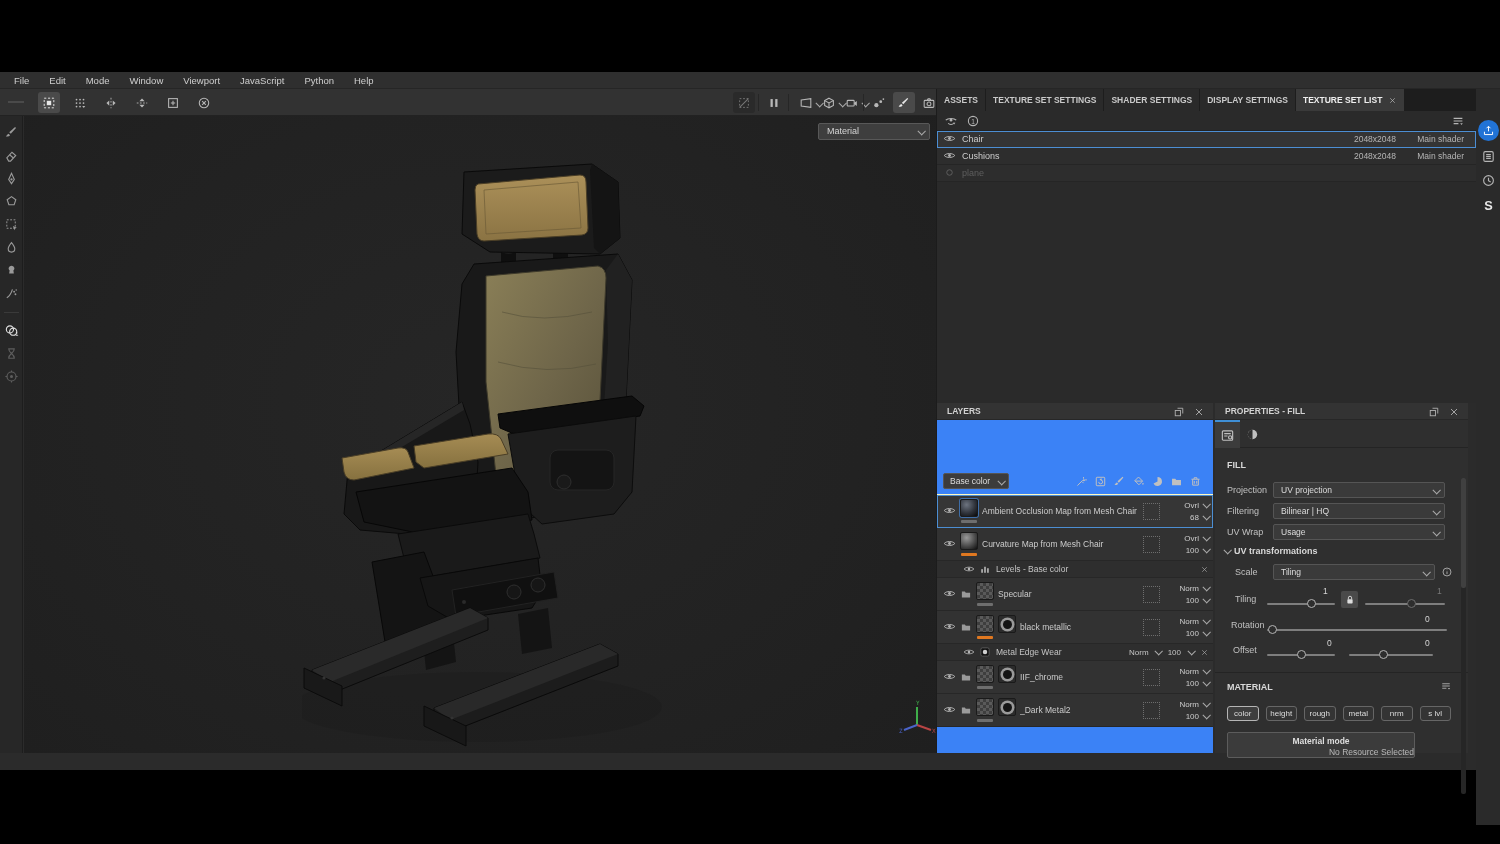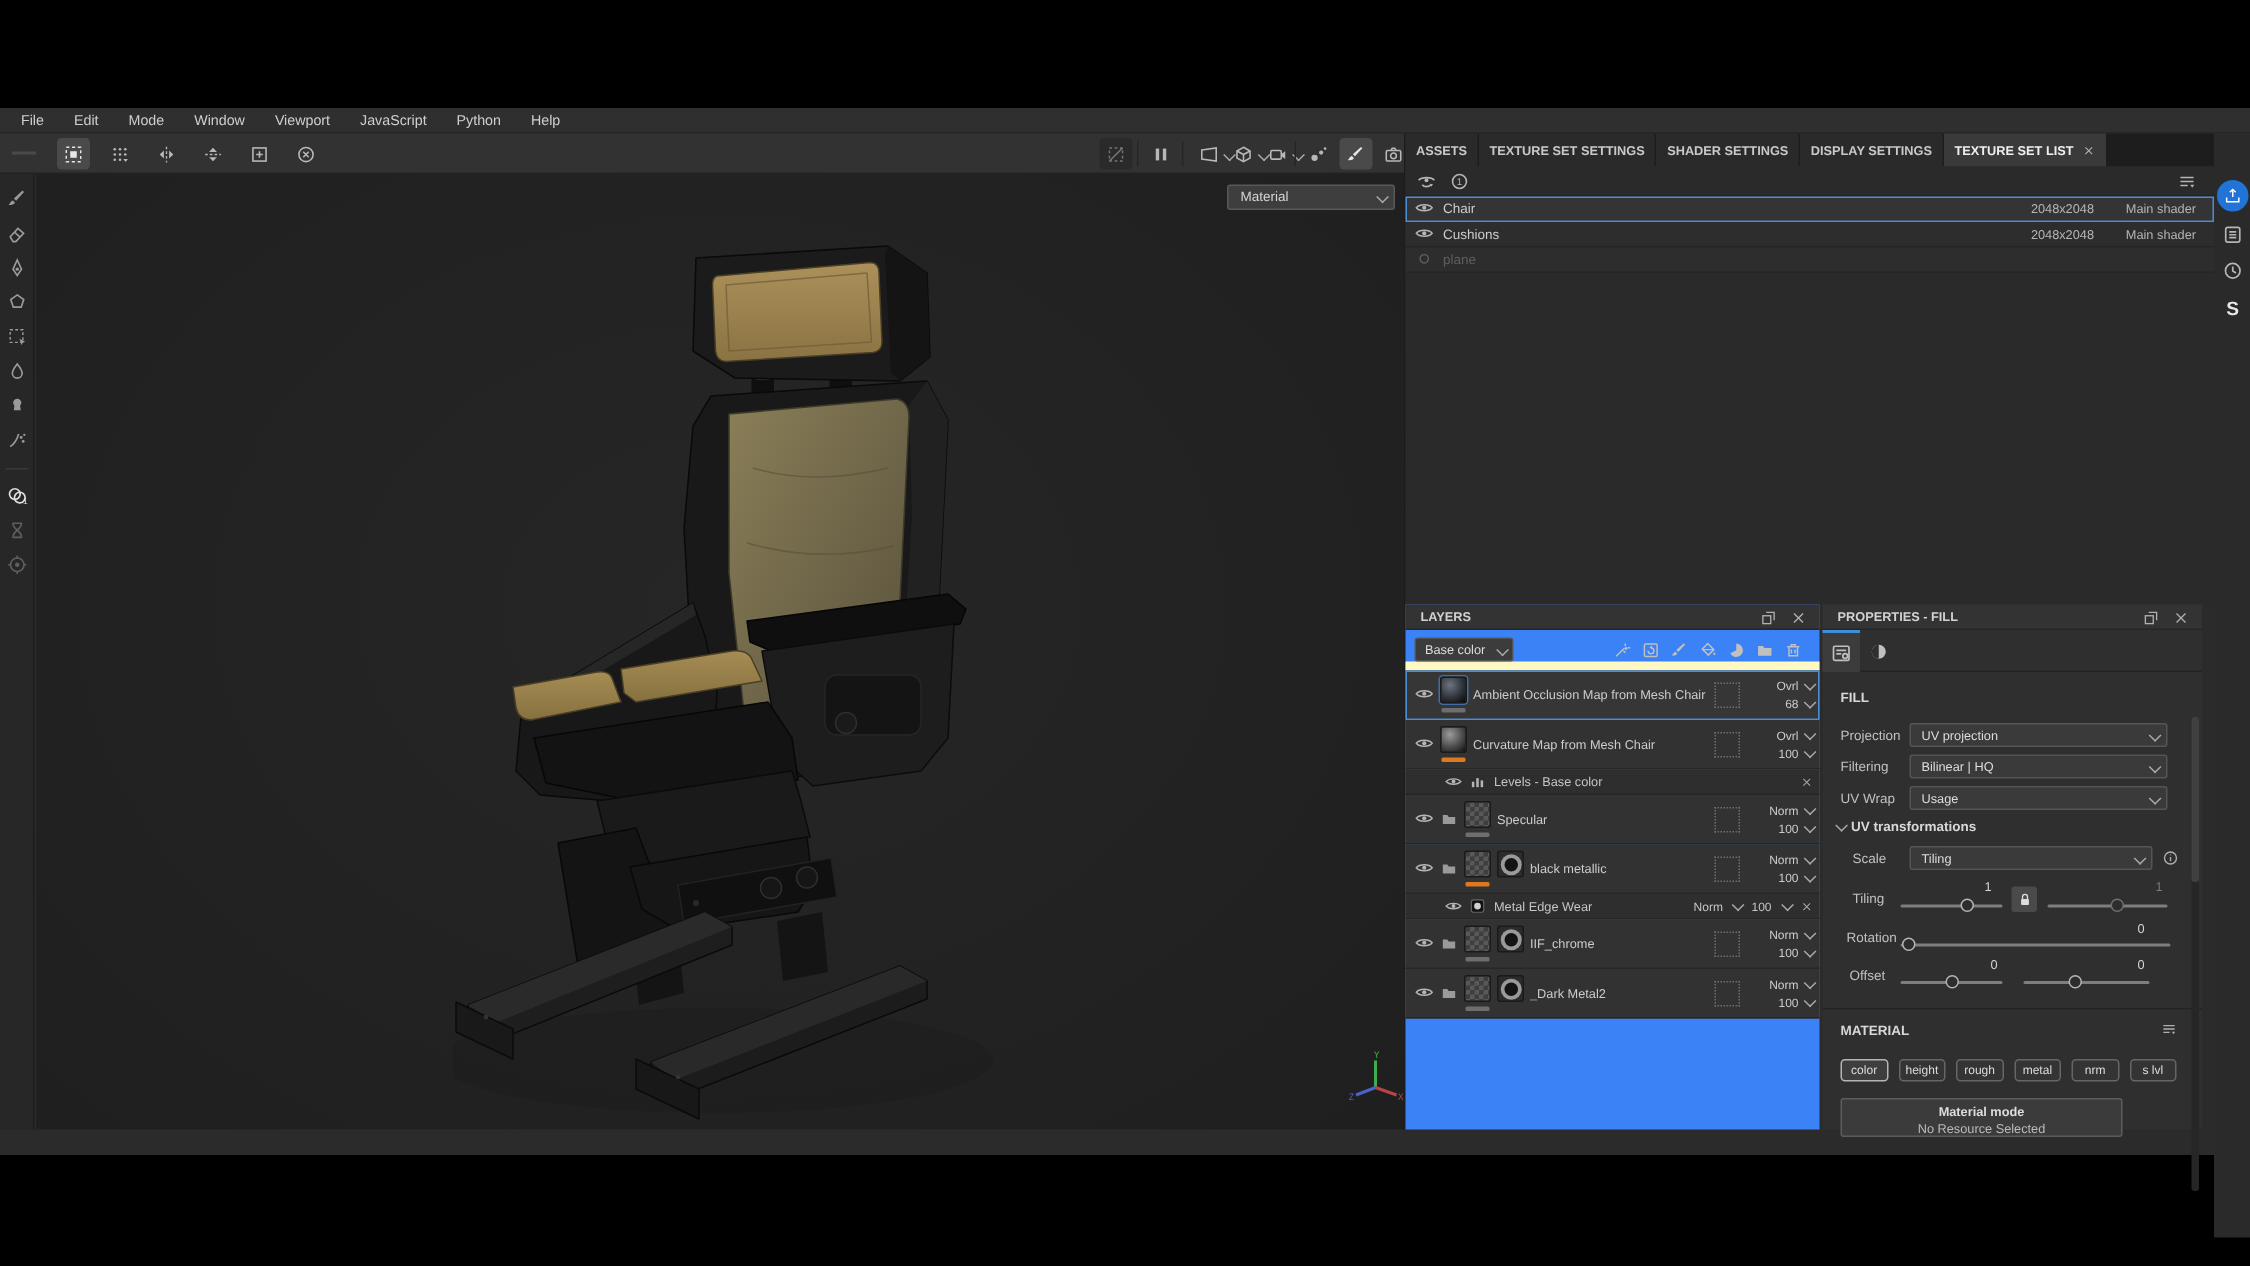--- a/index.html
+++ b/index.html
@@ -70,21 +70,21 @@
   .ts-shader { position:absolute; right:12px; font-size:8.5px; color:#b5b5b5; }
 
   
   .panel-header { height:17px; background:#333; display:flex; align-items:center;
     font-size:8.5px; font-weight:bold; color:#d2d2d2; padding-left:10px; position:relative;
     border-bottom:1px solid #272727; }
   .ph-ic { position:absolute; top:3px; width:12px; height:12px; color:#b0b0b0; }
 
   
   #layers-panel { position:absolute; left:937px; top:331px; width:276px; height:350px; background:#3b82f6; }
-  #layers-toolbar { position:relative; height:27px; border-bottom:6px solid #fef9c3; }
+  #layers-toolbar { position:relative; height:27px; border-bottom:1px solid #fef9c3;margin-top:48px; }
   #blend-filter { position:absolute; left:6px; top:5px; width:66px; height:16px; background:#3c3c3c;
     border:1px solid #555; border-radius:2px; font-size:8.5px; color:#ddd; line-height:14px; padding-left:6px; }
   #blend-filter .chev { position:absolute; right:4px; top:5px; }
   .lt-ic { position:absolute; top:7px; width:14px; height:14px; color:#c0c0c0; }
   .layer-row { position:relative; height:33px; background:#323232; border-bottom:1px solid #272727;
     display:flex; align-items:center; }
   .layer-row.selected { outline:1px solid #4c8ed3; outline-offset:-1px; background:#363636; }
   .layer-eye { width:14px; height:14px; margin:0 3px 0 6px; color:#b5b5b5; flex:none; }
   .layer-folder { width:13px; height:13px; color:#9a9a9a; margin-right:3px; flex:none; }
   .thumb-wrap { position:relative; width:18px; height:24px; margin-right:4px; flex:none; }
@@ -953,21 +953,21 @@
       <div class="abs" style="left:12px;top:258px;width:224px;display:flex;gap:7px;" id="chan-row">
           <div class="chan-btn selected">color</div>
           <div class="chan-btn">height</div>
           <div class="chan-btn">rough</div>
           <div class="chan-btn">metal</div>
           <div class="chan-btn">nrm</div>
           <div class="chan-btn">s lvl</div>
         </div>
       <div id="mat-mode-box" style="top:284px;">
         <div style="font-size:8.5px;font-weight:bold;color:#ddd;margin-top:3px;">Material mode</div>
-        <div style="font-size:8.5px;color:#bbb;margin-top:1px;">No Resource Selected</div>
+        <div style="font-size:8.5px;color:#bbb;margin-top:1px;text-align:right;">No Resource Selected</div>
       </div>
       <div id="scrollbar">
           <div id="scroll-thumb"></div>
         </div>
     </div>
   </div>
 
   <div id="dock">
     <div id="export-btn">
       <span style="width:13px;height:13px;">

